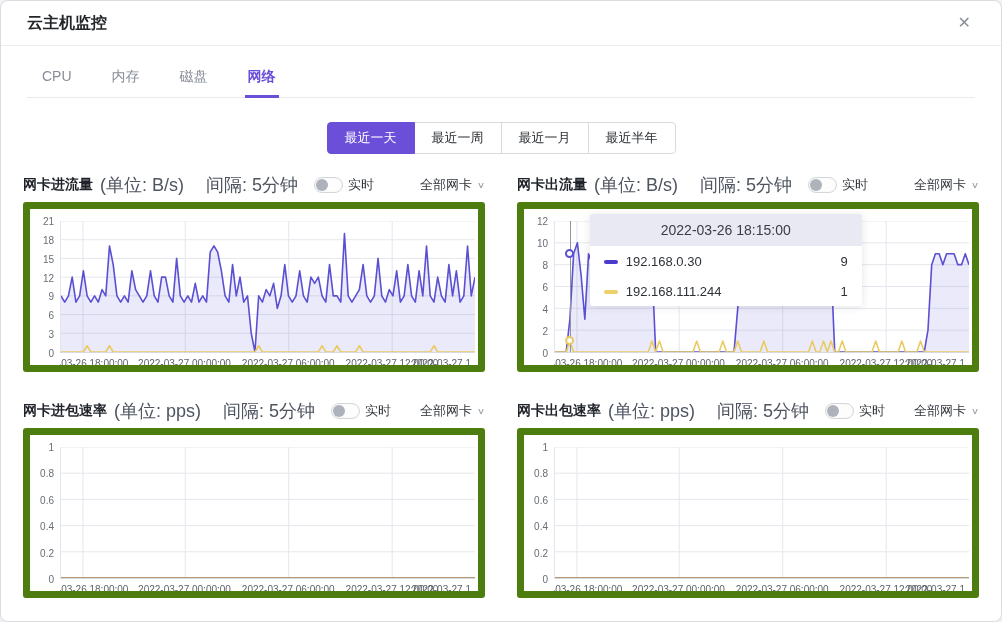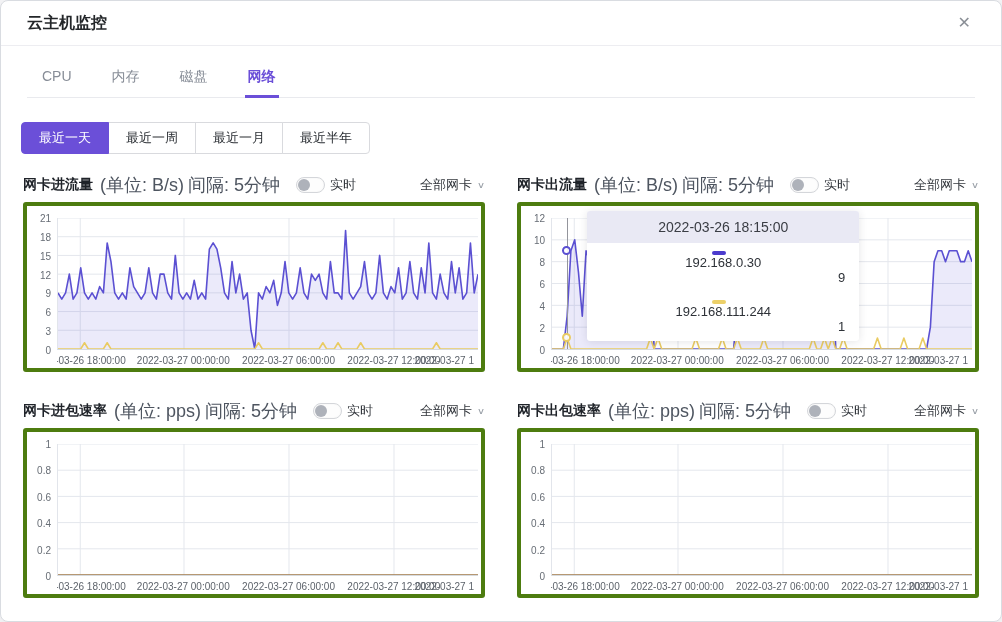--- a/index.html
+++ b/index.html
@@ -24,55 +24,55 @@
   .tabs-bar {
     margin: 14px 26px 0; display: flex; gap: 34px;
     border-bottom: 1px solid #e9eaee; padding: 0 12px;
   }
   .tab {
     font-size: 14px; color: #878d97; padding: 8px 3px 9px;
     border-bottom: 3px solid transparent; cursor: pointer; margin-bottom: -1px;
   }
   .tab.active { color: var(--accent); border-bottom-color: var(--accent); font-weight: bold; }
 
-  .range-group { margin: 24px 20px 0; display: flex; }
+  .range-group { margin: 24px 20px 0; display: flex; justify-content: center; }
   .range-btn {
     height: 32px; padding: 0 17px; display: flex; align-items: center;
     font-size: 13px; color: #2a2e33; background: #fff;
     border: 1px solid #d9dade; margin-left: -1px; cursor: pointer;
   }
   .range-btn:first-child { border-radius: 4px 0 0 4px; margin-left: 0; }
   .range-btn:last-child { border-radius: 0 4px 4px 0; }
   .range-btn.active { background: var(--accent); border-color: var(--accent); color: #fff; z-index: 1; }
 
   .panels {
     margin: 20px 22px 0;
     display: grid; grid-template-columns: 1fr 1fr;
     column-gap: 32px; row-gap: 28px;
   }
   .panel-header { display: flex; align-items: center; height: 22px; margin-bottom: 6px; }
   .panel-title { font-size: 14px; font-weight: bold; color: #1f2329; }
   .panel-meta { font-size: 18px; color: #4e5560; margin-left: 7px; }
-  .interval { margin-left: 4px; }
+  .interval { margin-left: 22px; }
   .toggle {
     width: 29px; height: 16px; border-radius: 9px; background: #fdfdfd;
     border: 1px solid #d4d6da; margin-left: 16px; position: relative; cursor: pointer;
     box-shadow: inset 0 0 2px rgba(0,0,0,0.05);
   }
   .toggle-knob {
     position: absolute; left: 1px; top: 1px; width: 12px; height: 12px;
     border-radius: 50%; background: #aeb2ba;
   }
   .realtime-label { font-size: 13px; color: #33373d; margin-left: 5px; }
   .nic-select { margin-left: auto; display: flex; align-items: center; gap: 5px; cursor: pointer; }
   .nic-select-label { font-size: 13px; color: #33373d; }
   .chevron { font-size: 11px; color: #9aa0a8; transform: scaleY(0.8); }
 
   .panel-box {
-    border: 4px solid #4d7c0f; border-radius: 3px; height: 170px;
+    border: 7px solid #4d7c0f; border-radius: 3px; height: 170px;
     padding-top: 12px; display: flex; flex-direction: column; overflow: hidden;
     background: #fff;
   }
   .chart-row { display: flex; height: 132px; flex: none; padding-right: 3px; }
   .ylabels { width: 30px; position: relative; flex: none; }
   .ytick {
     position: absolute; right: 6px; font-size: 10px; color: #676d75; line-height: 10px;
   }
   .plot {
     flex: 1; position: relative;
@@ -91,21 +91,21 @@
     position: absolute; width: 9px; height: 9px; border-radius: 50%;
     border: 2px solid; background: rgba(255,255,255,0.9); z-index: 3;
   }
   .tooltip {
     position: absolute; left: 8.4%; top: -7px; width: 272px; background: #fff;
     border-radius: 3px; box-shadow: 0 1px 8px rgba(40,40,60,0.12); z-index: 5; overflow: hidden;
   }
   .tooltip-header {
     background: #e9e9f4; text-align: center; padding: 8px 0; font-size: 14px; color: #3a3d44;
   }
-  .tooltip-row { display: flex; align-items: center; padding: 8px 14px 7px; font-size: 13px; color: #2e3238; flex-direction: column; }
+  .tooltip-row { display: flex; align-items: center; padding: 8px 14px 7px; font-size: 13px; color: #2e3238; }
   .t-dash { width: 14px; height: 4px; border-radius: 2px; margin-right: 8px; flex: none; }
   .t-value { margin-left: auto; }
 </style>
 </head>
 <body>
 
 <div class="dialog">
 
   <div class="dialog-header">
     <div class="dialog-title">云主机监控</div>

